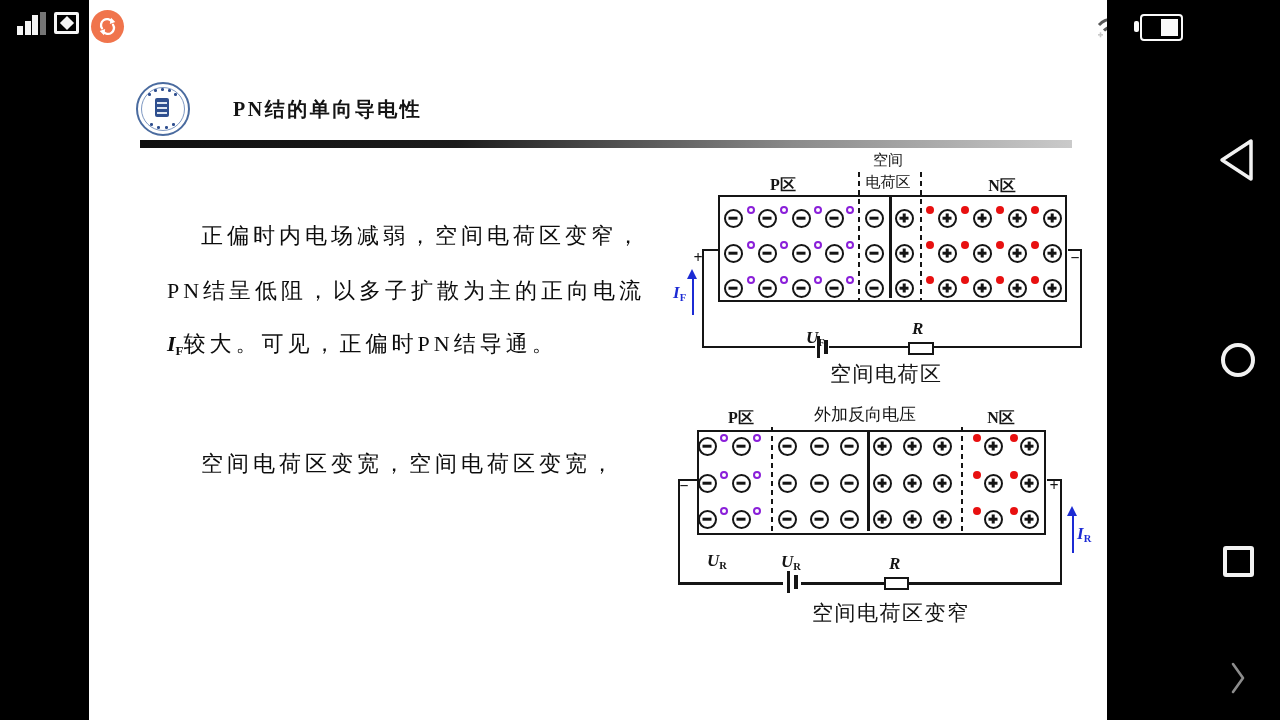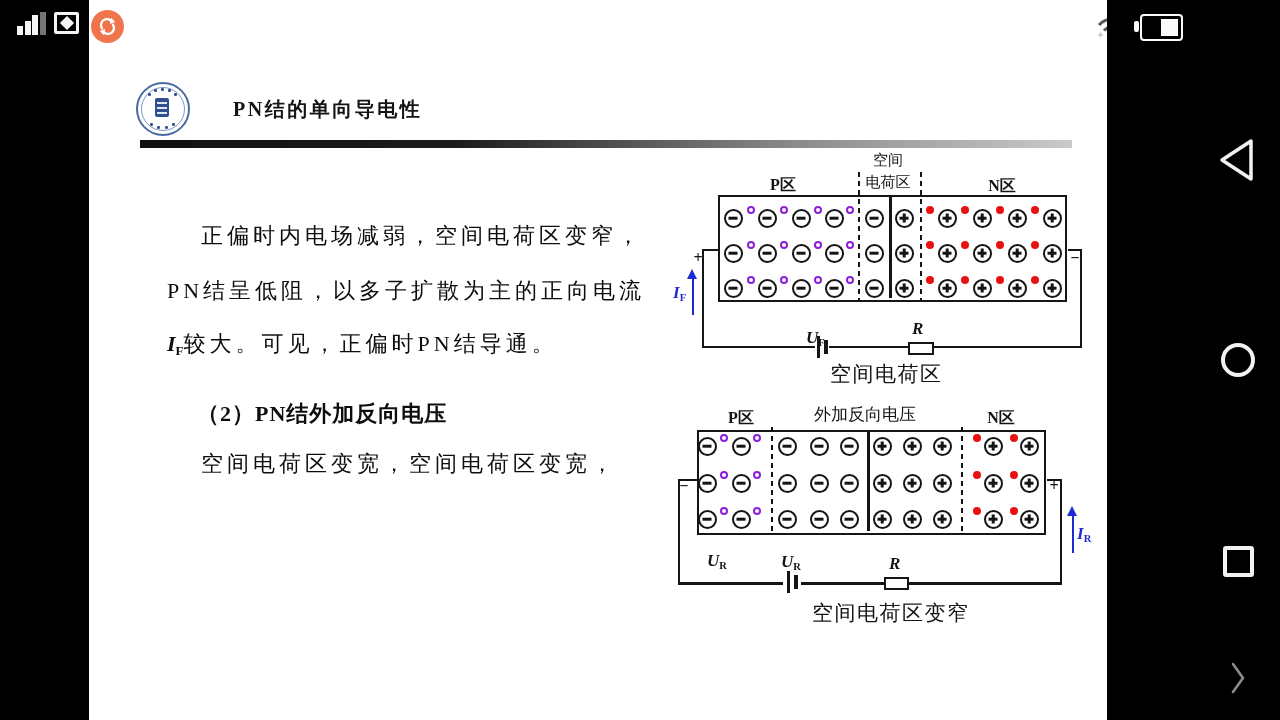--- a/index.html
+++ b/index.html
@@ -104,21 +104,20 @@
       <span class="logo-dot" style="left:34px;top:39px;"></span>
     </div>
 
     <div class="page-title">PN结的单向导电性</div>
     <div class="rule"></div>
 
     <div class="tline" style="left:78px;top:276px;">PN结呈低阻，以多子扩散为主的正向电流</div>
     <div class="tline" style="left:112px;top:221px;">正偏时内电场减弱，空间电荷区变窄，</div>
     <div class="tline" style="left:78px;top:329px;"><span class="isym">I</span><span class="isub">F</span><span>较大。可见，正偏时PN结导通。</span></div>
 
-    <div class="tline thead" style="left:108px;top:399px;">（2）PN结外加反向电压</div>
     <div class="tline" style="left:112px;top:449px;">空间电荷区变宽，空间电荷区变宽，</div>
 
     <div>
       <div class="rlab2" style="left:799px;top:151px;">空间</div>
       <div class="rlab" style="left:694px;top:175px;">P区</div>
       <div class="rlab2" style="left:799px;top:173px;">电荷区</div>
       <div class="rlab" style="left:913px;top:176px;">N区</div>
 
       <div class="dbox" style="left:629px;top:195px;width:345px;height:103px;"></div>
       <div class="vdash" style="left:769px;top:172px;height:130px;"></div>

